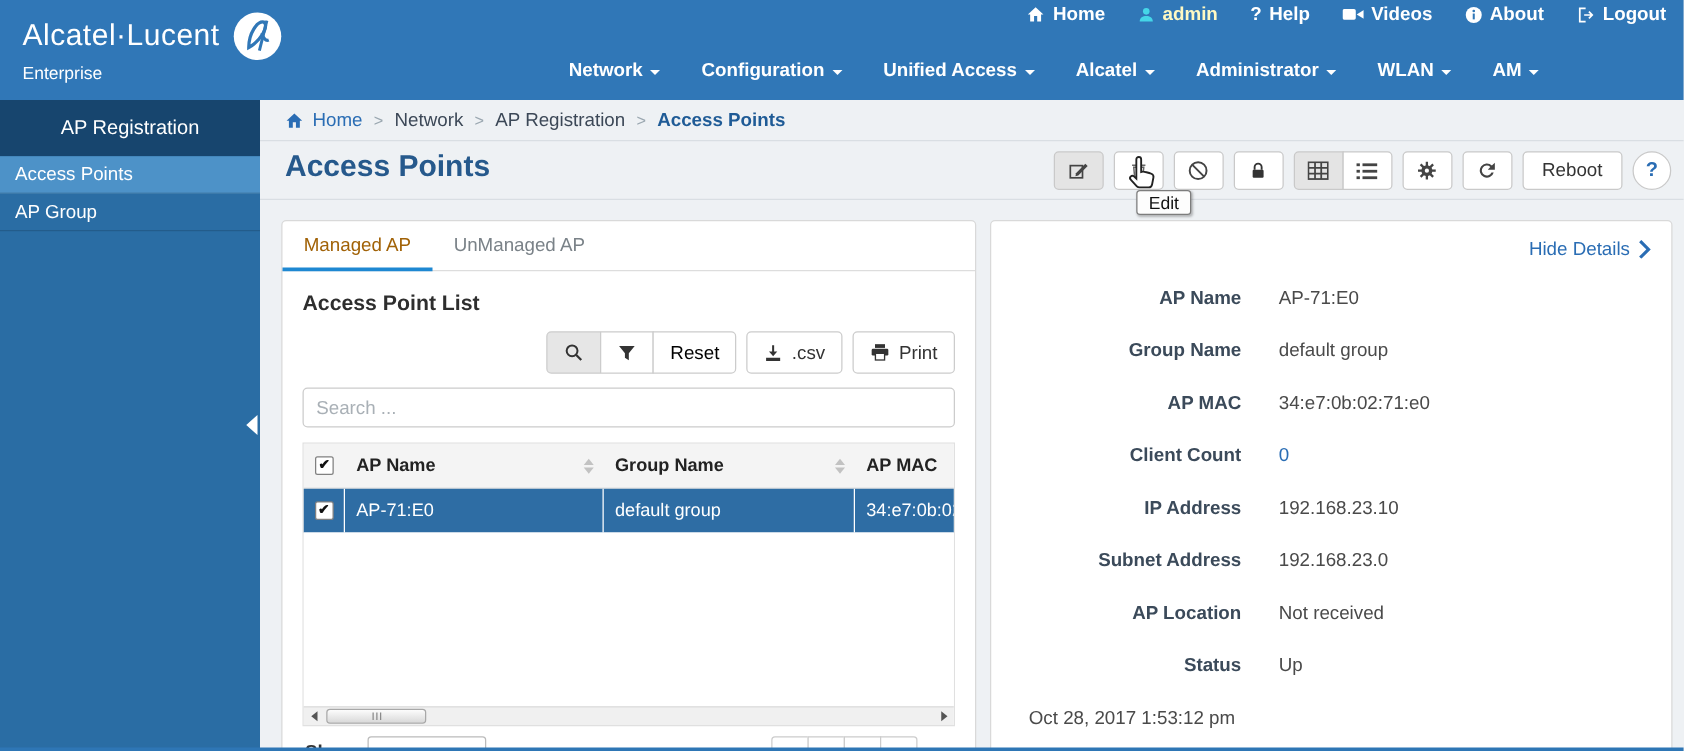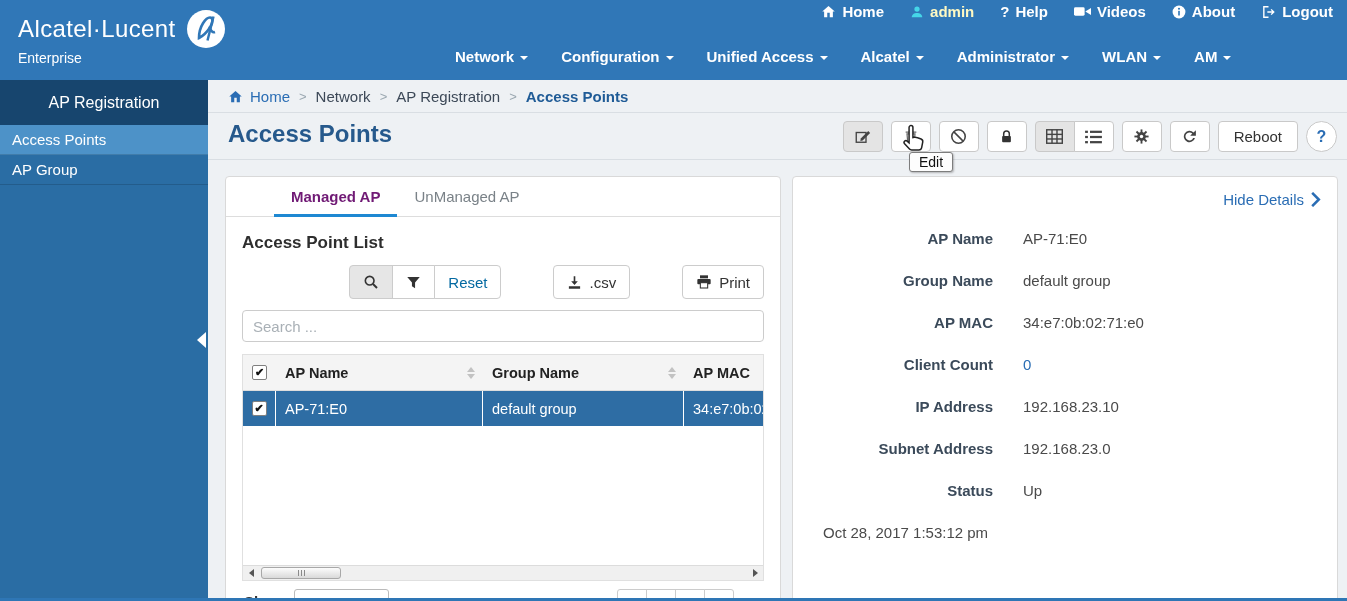--- a/index.html
+++ b/index.html
@@ -64,35 +64,35 @@
            box-shadow:1px 1px 2px rgba(0,0,0,.25);}
   .cursor-hand{position:absolute;left:693px;top:44px;z-index:40;pointer-events:none;}
 
   
   .card{position:absolute;background:#fff;border:1px solid #d9d9d9;border-radius:4px;}
   .list-card{left:17px;top:96px;width:556px;height:520px;}
   .details-card{left:584px;top:96px;width:546px;height:520px;}
 
   .tabs{height:40px;border-bottom:1px solid #ddd;display:flex;}
   .tab{padding:0 17px;line-height:40px;font-size:15px;color:#7a8288;cursor:pointer;position:relative;}
-  .tab.active{color:#701a75;font-weight:bold;margin-left:48px;}
+  .tab.active{color:#a16207;font-weight:normal;}
   .tab.active::after{content:"";position:absolute;left:0;right:0;bottom:-1px;height:3px;background:#1e88d2;}
 
   .list-body{padding:16px 16px 0 16px;}
   .list-heading{font-size:17px;font-weight:bold;color:#2e2e2e;margin:0 0 12px 0;}
   .actions-row{display:flex;justify-content:flex-end;gap:8px;}
   .grp{display:flex;}
   .grp .abtn{border-radius:0;margin-left:-1px;}
   .grp .abtn:first-child{border-radius:4px 0 0 4px;margin-left:0;}
   .grp .abtn:last-child{border-radius:0 4px 4px 0;}
   .abtn{height:34px;background:#fff;border:1px solid #ccc;display:flex;align-items:center;
         justify-content:center;gap:7px;font-size:15px;color:#333;cursor:pointer;
-        padding:0 13px;border-radius:4px;font-family:inherit;margin-left:44px;}
+        padding:0 13px;border-radius:4px;font-family:inherit;}
   .abtn.pressed{background:#e6e6e6;}
-  .abtn.disabled{color:#0369a1;cursor:default;}
+  .abtn.disabled{color:#000000;cursor:default;}
 
   .search-input{margin-top:11px;width:100%;height:32px;border:1px solid #ccc;border-radius:4px;
                 padding:0 10px;font-size:15px;color:#333;font-family:inherit;}
   .search-input::placeholder{color:#a9b0b6;}
 
   .table-wrap{margin-top:12px;border:1px solid #e0e0e0;}
   .thead{display:flex;height:36px;background:#f4f4f4;border-bottom:1px solid #ddd;
          align-items:center;font-size:14.5px;font-weight:bold;color:#222;}
   .th{position:relative;padding-left:9px;display:flex;align-items:center;height:100%;}
   .th-cb{width:33px;justify-content:center;padding-left:0;}
@@ -521,20 +521,24 @@
         </div>
         <div class="frow">
           <span class="flabel">IP Address</span>
           <span class="fvalue">192.168.23.10</span>
         </div>
         <div class="frow">
           <span class="flabel">Subnet Address</span>
           <span class="fvalue">192.168.23.0</span>
         </div>
         <div class="frow">
+          <span class="flabel">AP Location</span>
+          <span class="fvalue">Not received</span>
+        </div>
+        <div class="frow">
           <span class="flabel">Status</span>
           <span class="fvalue">Up</span>
         </div>
         <div class="frow">
           <span class="fvalue">Oct 28, 2017 1:53:12 pm</span>
         </div>
       </div>
     </section>
   </main>
 

